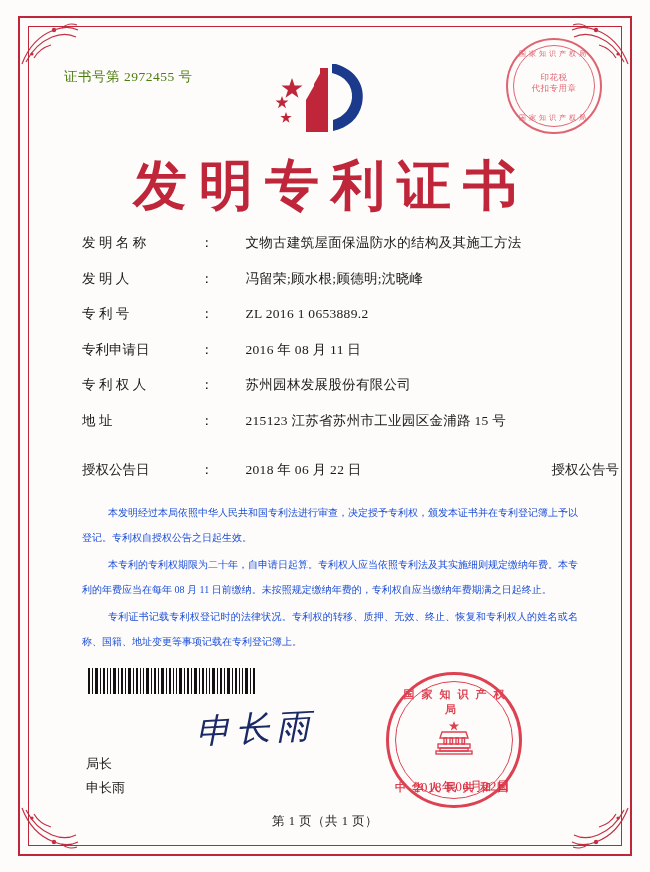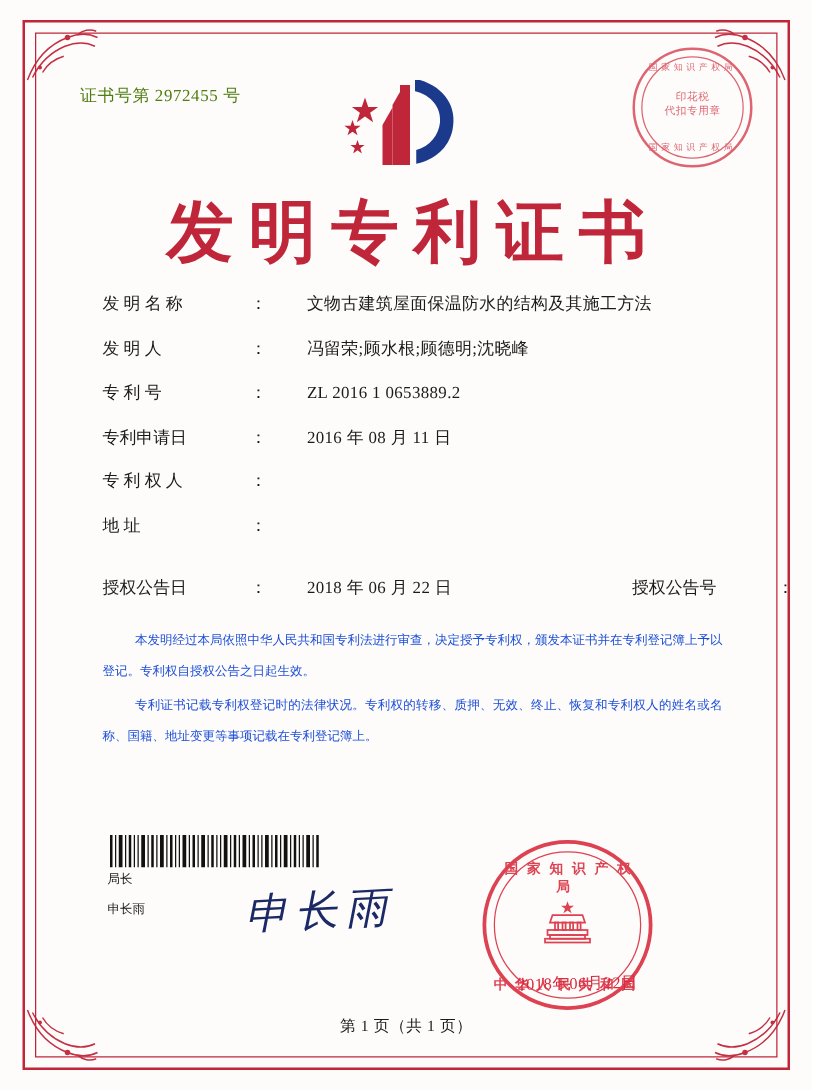--- a/index.html
+++ b/index.html
@@ -145,21 +145,21 @@
   }
   .field-label {
     flex: 0 0 86px;
     letter-spacing: 0px;
     white-space: nowrap;
   }
   .field-colon { flex: 0 0 10px; }
   .field-value { flex: 1 1 auto; letter-spacing: .3px; }
 
   .field-row.two-col .field-value { flex: 0 0 228px; }
-  .sub-label { flex: 0 0 84px; white-space: nowrap; }
+  .sub-label { flex: 0 0 84px; white-space: nowrap; margin-left: 46px; }
   .sub-value { flex: 1 1 auto; letter-spacing: .3px; }
 
   
   .body-text {
     position: absolute;
     left: 82px;
     right: 72px;
     top: 500px;
     font-size: 10px;
     line-height: 25px;
@@ -178,22 +178,22 @@
     top: 668px;
     width: 168px;
     height: 26px;
   }
   .barcode svg { display: block; }
 
   
   .sig-block {
     position: absolute;
     left: 86px;
-    top: 692px;
-    font-size: 10px;
+    top: 752px;
+    font-size: 13px;
     line-height: 24px;
   }
   .sig-script {
     position: absolute;
     left: 196px;
     top: 706px;
     font-size: 34px;
     color: #1b2a66;
     font-family: "Liberation Serif", serif;
     font-style: italic;
@@ -362,37 +362,40 @@
       <span class="field-value">ZL 2016 1 0653889.2</span>
     </div>
     <div class="field-row">
       <span class="field-label">专利申请日</span>
       <span class="field-colon">：</span>
       <span class="field-value">2016 年 08 月 11 日</span>
     </div>
     <div class="field-row">
       <span class="field-label">专 利 权 人</span>
       <span class="field-colon">：</span>
+      <span class="field-value">苏州园林发展股份有限公司</span>
     </div>
     <div class="field-row">
       <span class="field-label">地        址</span>
       <span class="field-colon">：</span>
+      <span class="field-value">215123 江苏省苏州市工业园区金浦路 15 号</span>
     </div>
     <div class="field-row two-col">
       <span class="field-label">授权公告日</span>
       <span class="field-colon">：</span>
       <span class="field-value">2018 年 06 月 22 日</span>
       <span class="sub-label">授权公告号</span>
       <span class="field-colon">：</span>
       <span class="sub-value">CN 106121140 B</span>
     </div>
   </div>
 
   <div class="body-text">
     <p>本发明经过本局依照中华人民共和国专利法进行审查，决定授予专利权，颁发本证书并在专利登记簿上予以登记。专利权自授权公告之日起生效。</p>
+    <p>本专利的专利权期限为二十年，自申请日起算。专利权人应当依照专利法及其实施细则规定缴纳年费。本专利的年费应当在每年 08 月 11 日前缴纳。未按照规定缴纳年费的，专利权自应当缴纳年费期满之日起终止。</p>
     <p>专利证书记载专利权登记时的法律状况。专利权的转移、质押、无效、终止、恢复和专利权人的姓名或名称、国籍、地址变更等事项记载在专利登记簿上。</p>
   </div>
 
   <div class="barcode">
     <svg width="168" height="26" viewBox="0 0 168 26">
       <g fill="#111">
         <rect x="0" y="0" width="2" height="26"></rect>
           <rect x="4" y="0" width="1" height="26"></rect>
         <rect x="7" y="0" width="3" height="26"></rect>
           <rect x="12" y="0" width="1" height="26"></rect>

